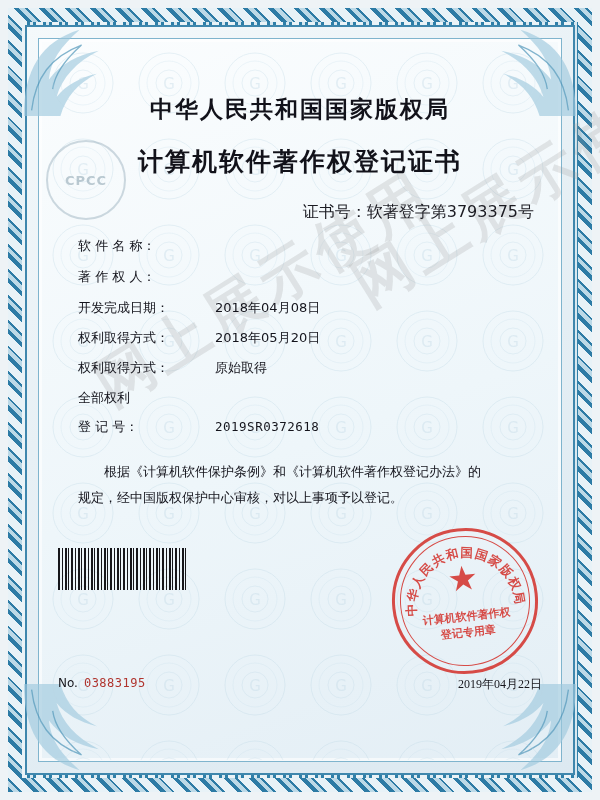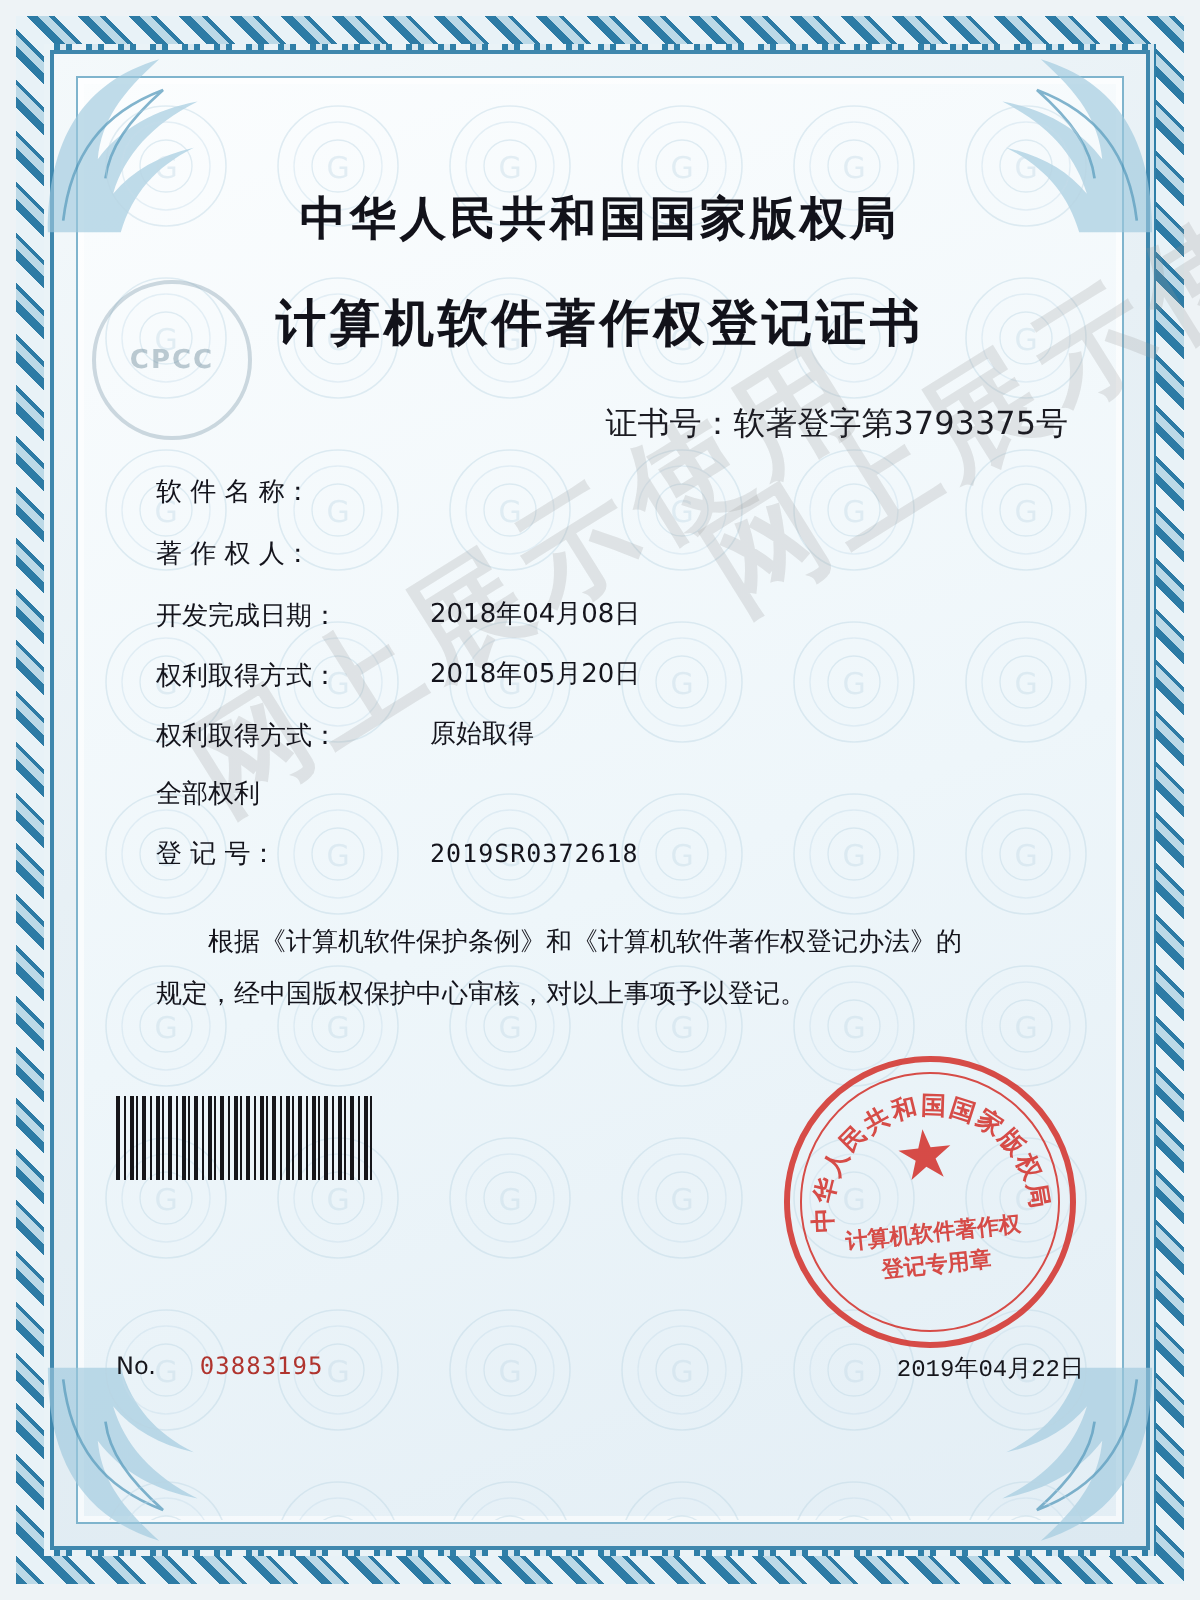--- a/index.html
+++ b/index.html
@@ -244,28 +244,28 @@
   .footer {
     position: absolute;
     left: 58px; right: 58px;
     top: 676px;
     display: flex;
     justify-content: space-between;
     font-size: 12px;
     color: #16161c;
     font-family: "DejaVu Sans", sans-serif;
   }
-  .footer .no-prefix { margin-right: 22px; }
+  .footer .no-prefix { margin-right: 6px; }
   .footer .no-value {
     color: #b0342e;
     font-family: "DejaVu Sans Mono", monospace;
     letter-spacing: 0.5px;
   }
   .footer .issue-date {
-    font-family: Liberation Mono, monospace;
+    font-family: Liberation Serif, serif;
   }
 
   
   .ghost-logo {
     position: absolute;
     left: 46px;
     top: 140px;
     width: 76px;
     height: 76px;
     border-radius: 50%;

